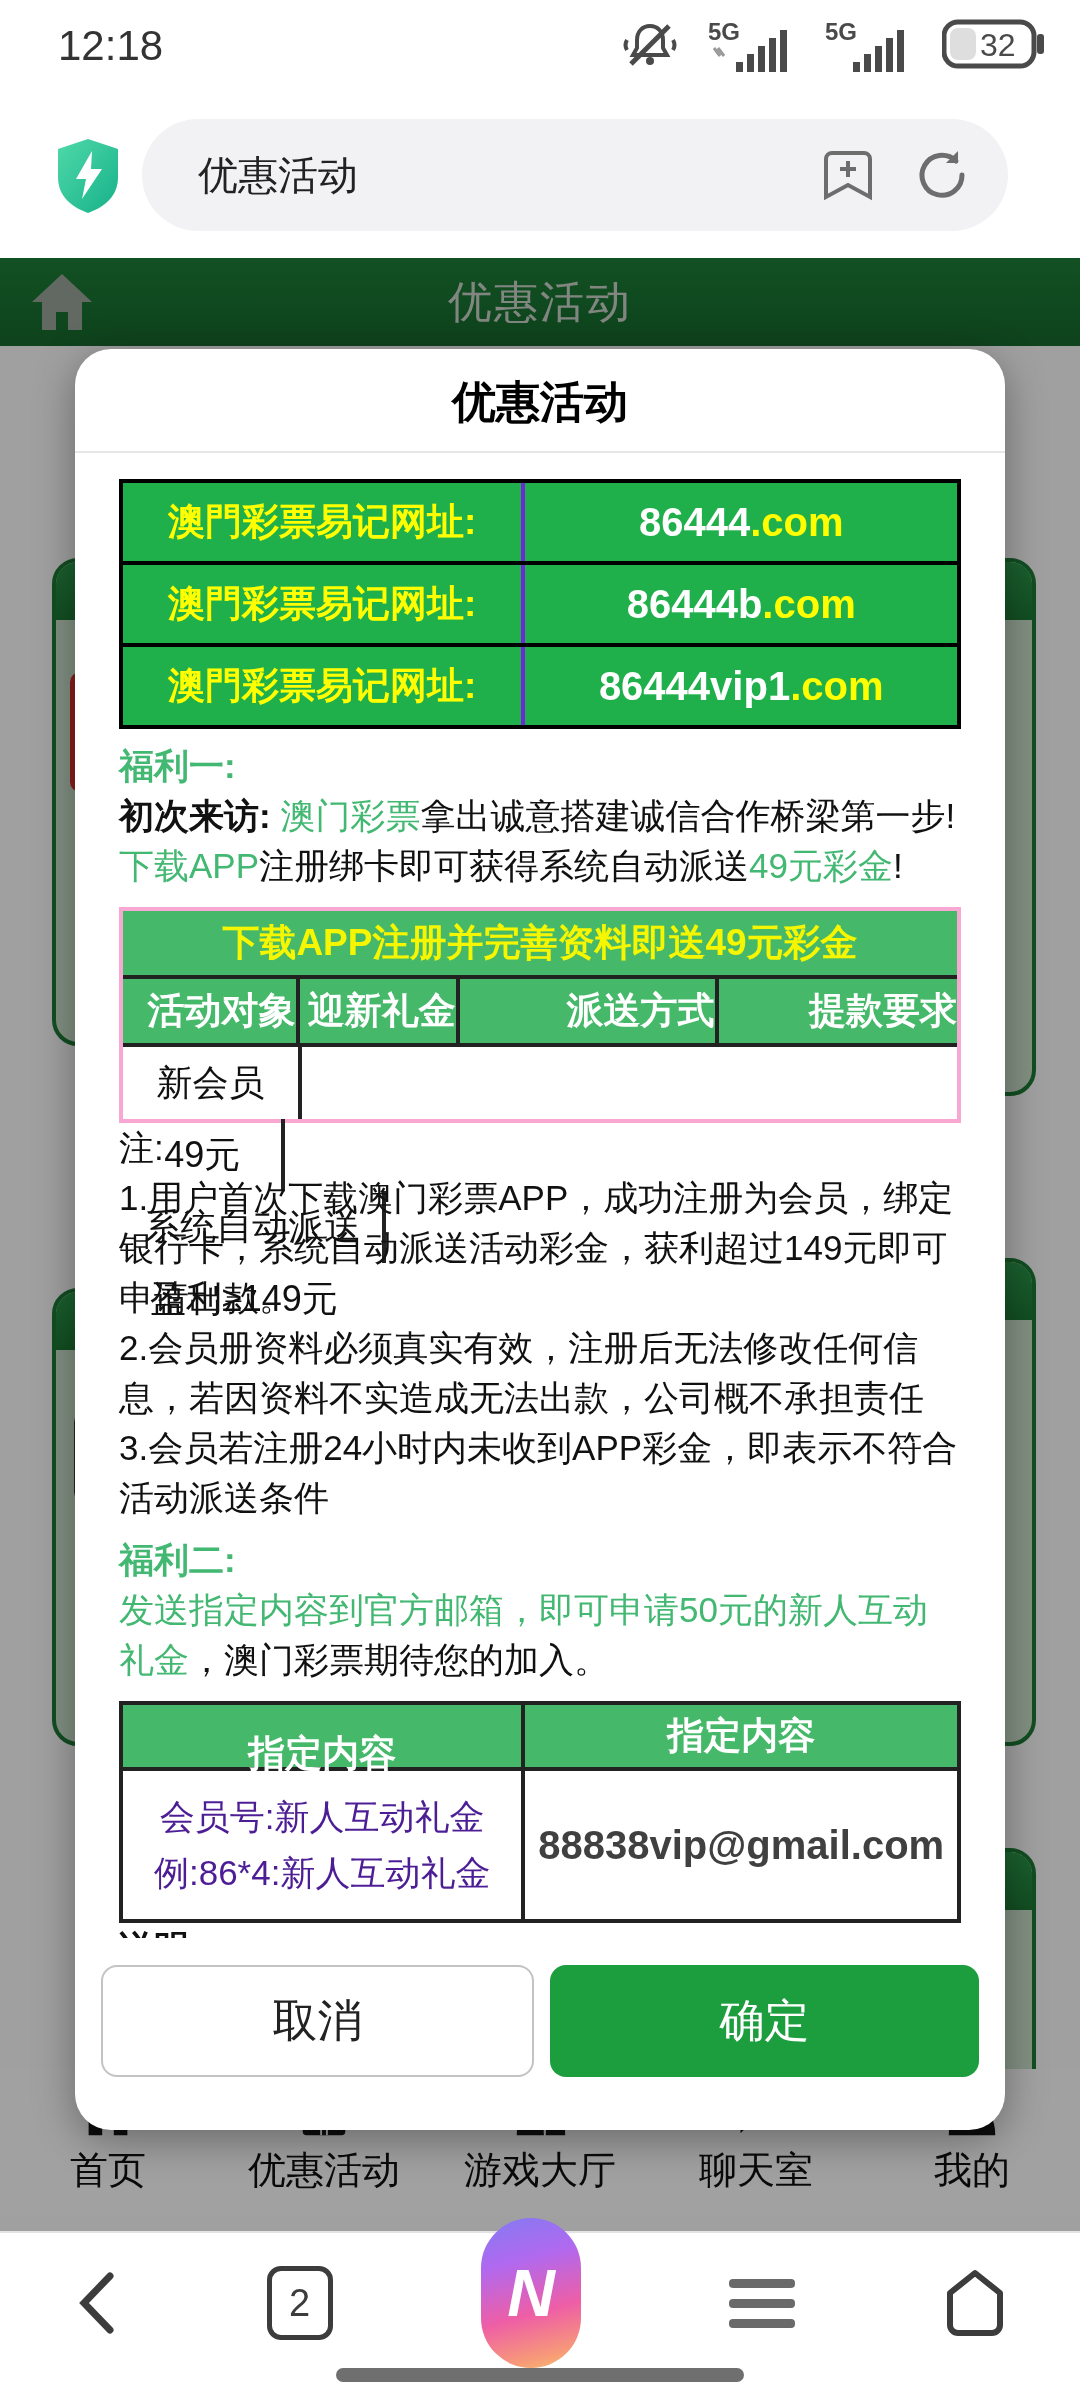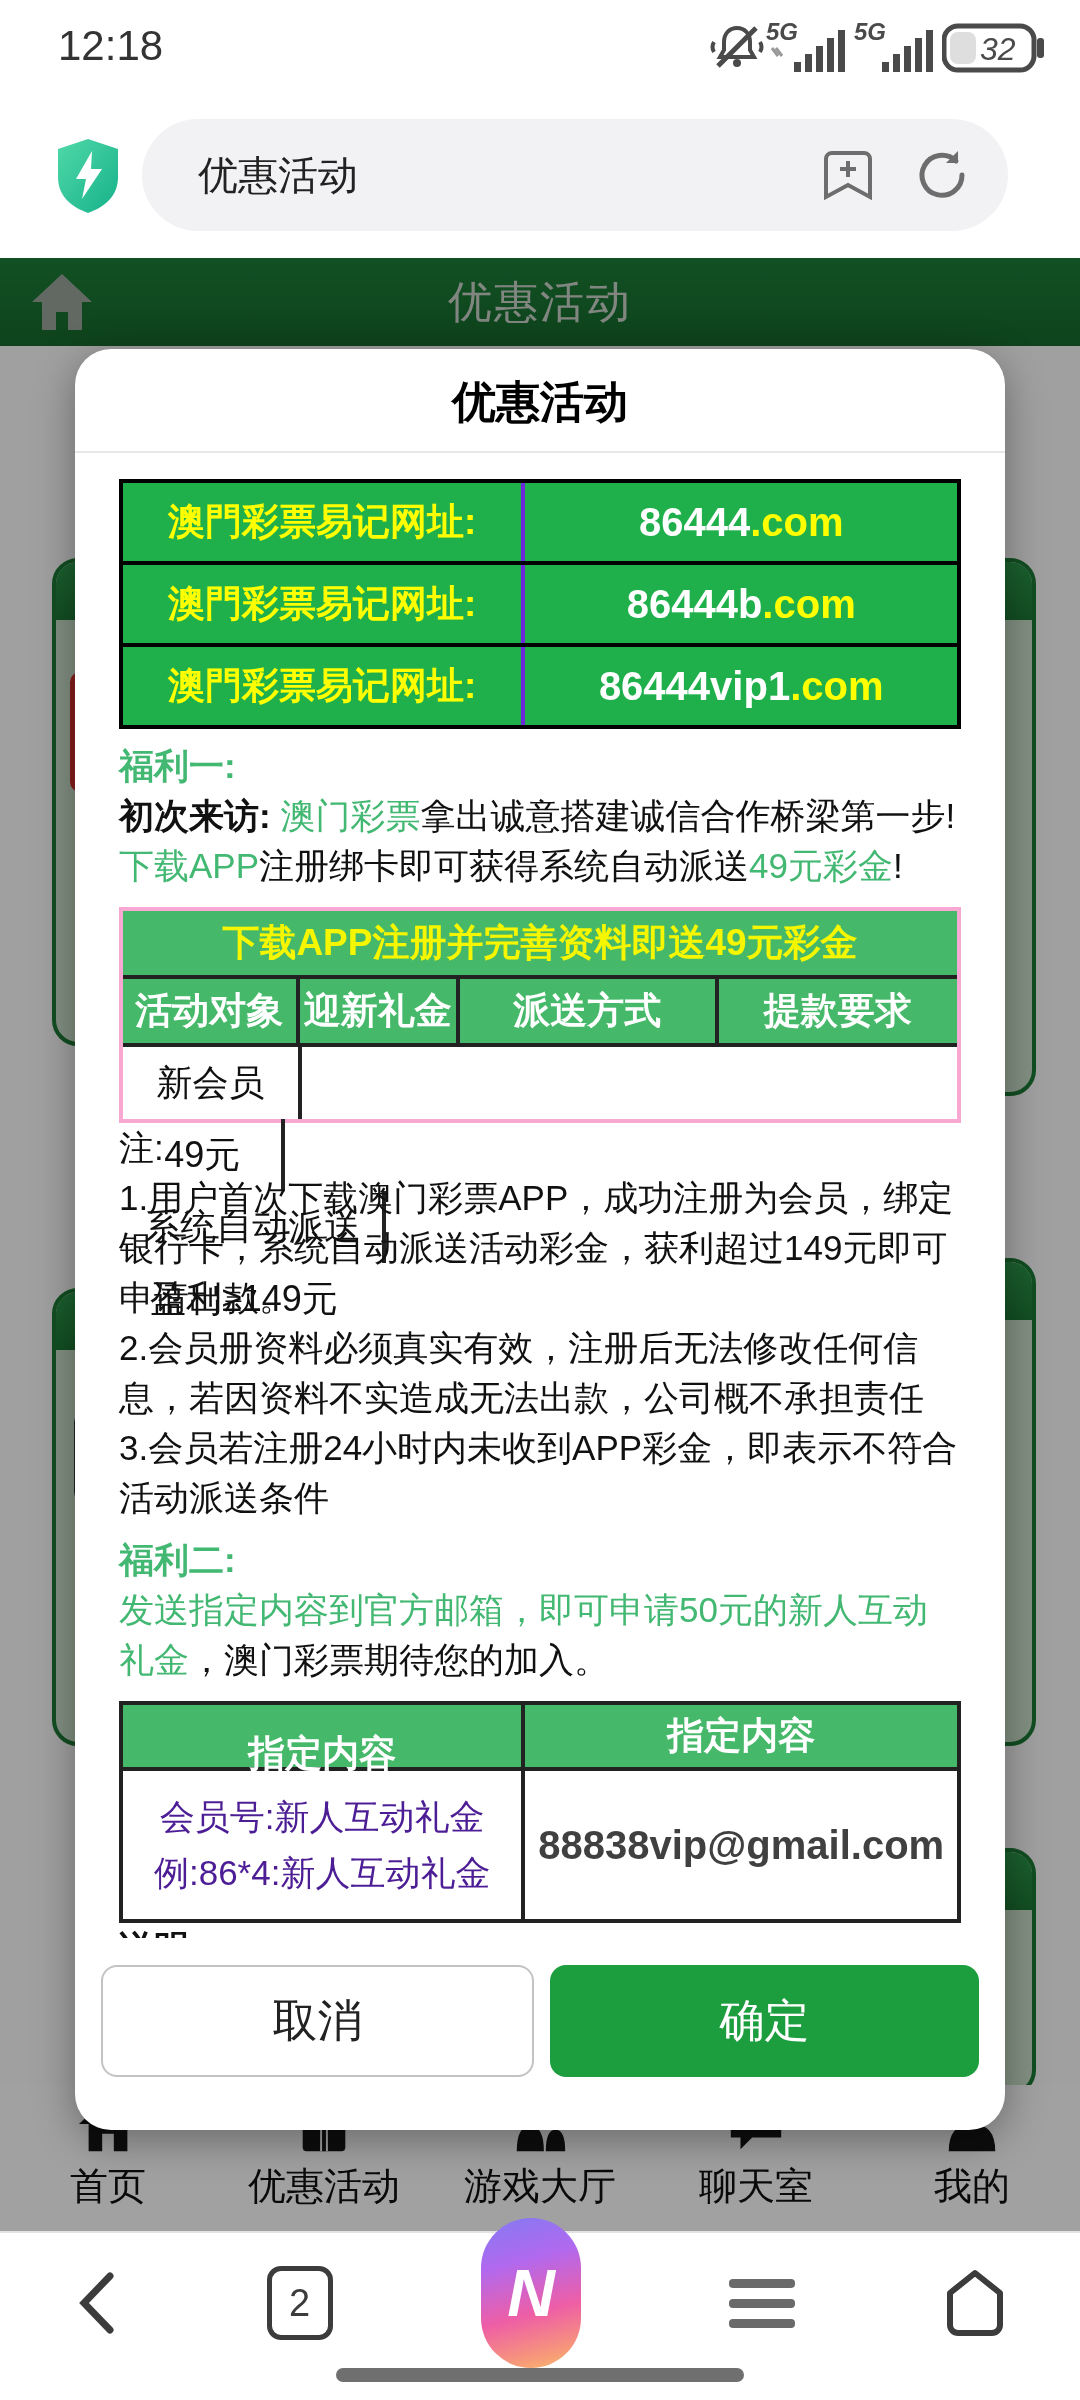--- a/index.html
+++ b/index.html
@@ -1,38 +1,38 @@
 <!DOCTYPE html>
 <html><head>
 <meta charset="utf-8">
 <style>
   html,body{margin:0;padding:0;background:#555;}
   .phone{position:relative;width:1080px;height:2400px;background:#fff;overflow:hidden;
          font-family:"Liberation Sans","DejaVu Sans",sans-serif;}
   
   .statusbar{position:absolute;top:0;left:0;width:1080px;height:92px;background:#fff;}
   .time{position:absolute;left:58px;top:22px;font-size:42px;color:#333;font-weight:500;}
-  .sb-right{position:absolute;right:34px;top:18px;display:flex;align-items:flex-end;gap:2px;height:56px;font-style:italic;}
+  .sb-right{position:absolute;right:34px;top:18px;display:flex;align-items:flex-start;gap:31px;height:56px;}
   
   .toolbar{position:absolute;top:92px;left:0;width:1080px;height:166px;background:#fff;display:flex;align-items:center;}
   .shield{margin-left:52px;width:72px;height:80px;flex:none;}
   .urlpill{margin-left:18px;width:866px;height:112px;background:#f2f2f4;border-radius:56px;
            display:flex;align-items:center;}
   .urltext{margin-left:56px;font-size:40px;color:#222;flex:1;}
   .pill-ic{width:56px;height:56px;margin-right:38px;flex:none;}
   
   .page{position:absolute;top:258px;left:0;width:1080px;height:1975px;background:#fdfdfd;}
   .pagehead{position:absolute;top:0;left:0;width:1080px;height:88px;
             background:linear-gradient(#1d8038,#176a2d);display:flex;align-items:center;}
   .homeic{margin-left:30px;width:64px;height:60px;}
   .pagehead-title{position:absolute;left:0;right:0;text-align:center;font-size:44px;color:#cdd5cd;letter-spacing:2px;}
   .card{position:absolute;border:4px solid #1e7c36;border-radius:26px;overflow:hidden;background:#cfe5cf;}
   .card .cap{height:58px;background:linear-gradient(#2c9a4b,#1e7c36);}
   .blob{position:absolute;border-radius:10px;}
-  .pagenav{position:absolute;left:0;bottom:0;width:1080px;height:148px;background:#fff;
+  .pagenav{position:absolute;left:0;bottom:16px;width:1080px;height:148px;background:#fff;
            display:flex;justify-content:space-around;align-items:flex-start;padding-top:8px;box-sizing:border-box;}
   .pnav-item{display:flex;flex-direction:column;align-items:center;width:180px;}
   .pnav-item svg{width:62px;height:62px;}
   .pnav-label{margin-top:6px;font-size:38px;color:#111;white-space:nowrap;}
   .overlay{position:absolute;top:258px;left:0;width:1080px;height:1975px;background:rgba(0,0,0,0.37);}
   
   .modal{position:absolute;left:75px;top:349px;width:930px;height:1781px;background:#fff;border-radius:36px;
          box-shadow:0 10px 40px rgba(0,0,0,.35);display:flex;flex-direction:column;overflow:hidden;}
   .m-title{height:102px;line-height:106px;text-align:center;font-size:44px;font-weight:bold;color:#000;flex:none;}
   .m-div{height:2px;background:#e7e7e7;flex:none;}
@@ -43,21 +43,21 @@
   .urlrow .lab{width:48%;text-align:center;color:#ffff00;font-weight:bold;font-size:37px;border-right:4px solid #6d28d9;
                height:78px;line-height:78px;}
   .urlrow .val{width:52%;text-align:center;font-weight:bold;font-size:40px;height:78px;line-height:78px;}
   .u-main{color:#fff;} .u-suf{color:#ffff00;}
   .g{color:#43b872;} .bk{color:#111;} .bold{font-weight:bold;}
   .sec-title{color:#43b872;font-weight:bold;margin-top:12px;}
   .apptable{margin-top:16px;border:4px solid #f9a8d4;}
   .app-h{background:#45b969;color:#f6f600;font-weight:bold;text-align:center;height:64px;line-height:64px;
          font-size:37px;border-bottom:4px solid #222;}
   .app-cols{display:flex;background:#45b969;border-bottom:4px solid #222;height:64px;}
-  .app-cols div{color:#fff;font-weight:bold;text-align:center;line-height:64px;font-size:37px;border-right:4px solid #222;}
+  .app-cols div{color:#fff;font-weight:bold;text-align:right;line-height:64px;font-size:37px;border-right:4px solid #222;}
   .app-cols div:last-child,.app-row div:last-child{border-right:none;}
   .app-row{display:flex;background:#fff;height:72px;flex-direction:column;}
   .app-row div{text-align:center;line-height:72px;font-size:36px;border-right:4px solid #222;color:#111;}
   .c1{width:21%;} .c2{width:19%;} .c3{width:31%;} .c4{width:29%;}
   .mailtable{margin-top:16px;border:4px solid #222;}
   .mail-h{display:flex;background:#45b969;height:62px;border-bottom:4px solid #222;}
   .mail-h div{color:#fff;font-weight:bold;text-align:center;line-height:62px;font-size:37px;}
   .mail-b{display:flex;background:#fff;}
   .mcol1{width:48%;border-right:4px solid #222;}
   .mcol2{width:52%;display:flex;align-items:center;justify-content:center;}

